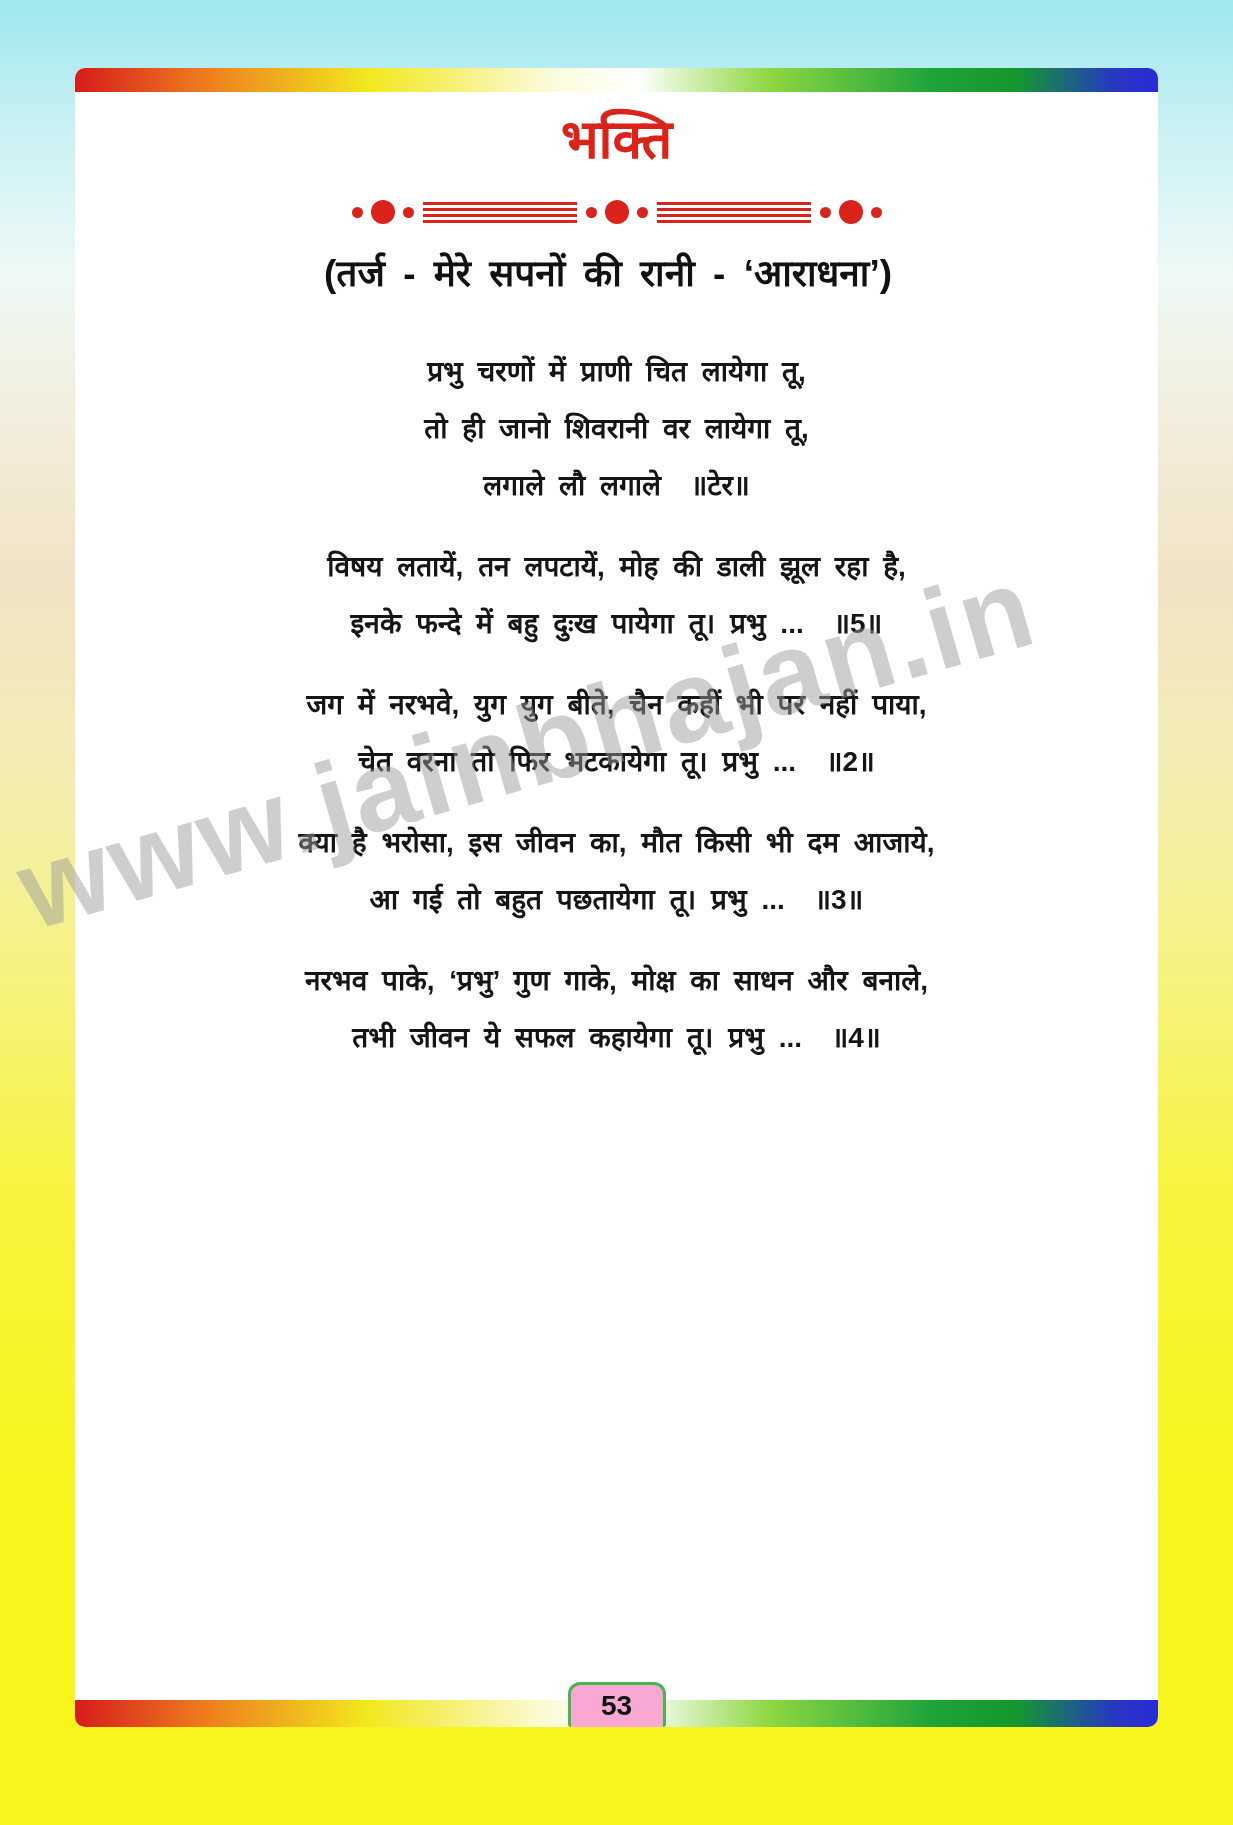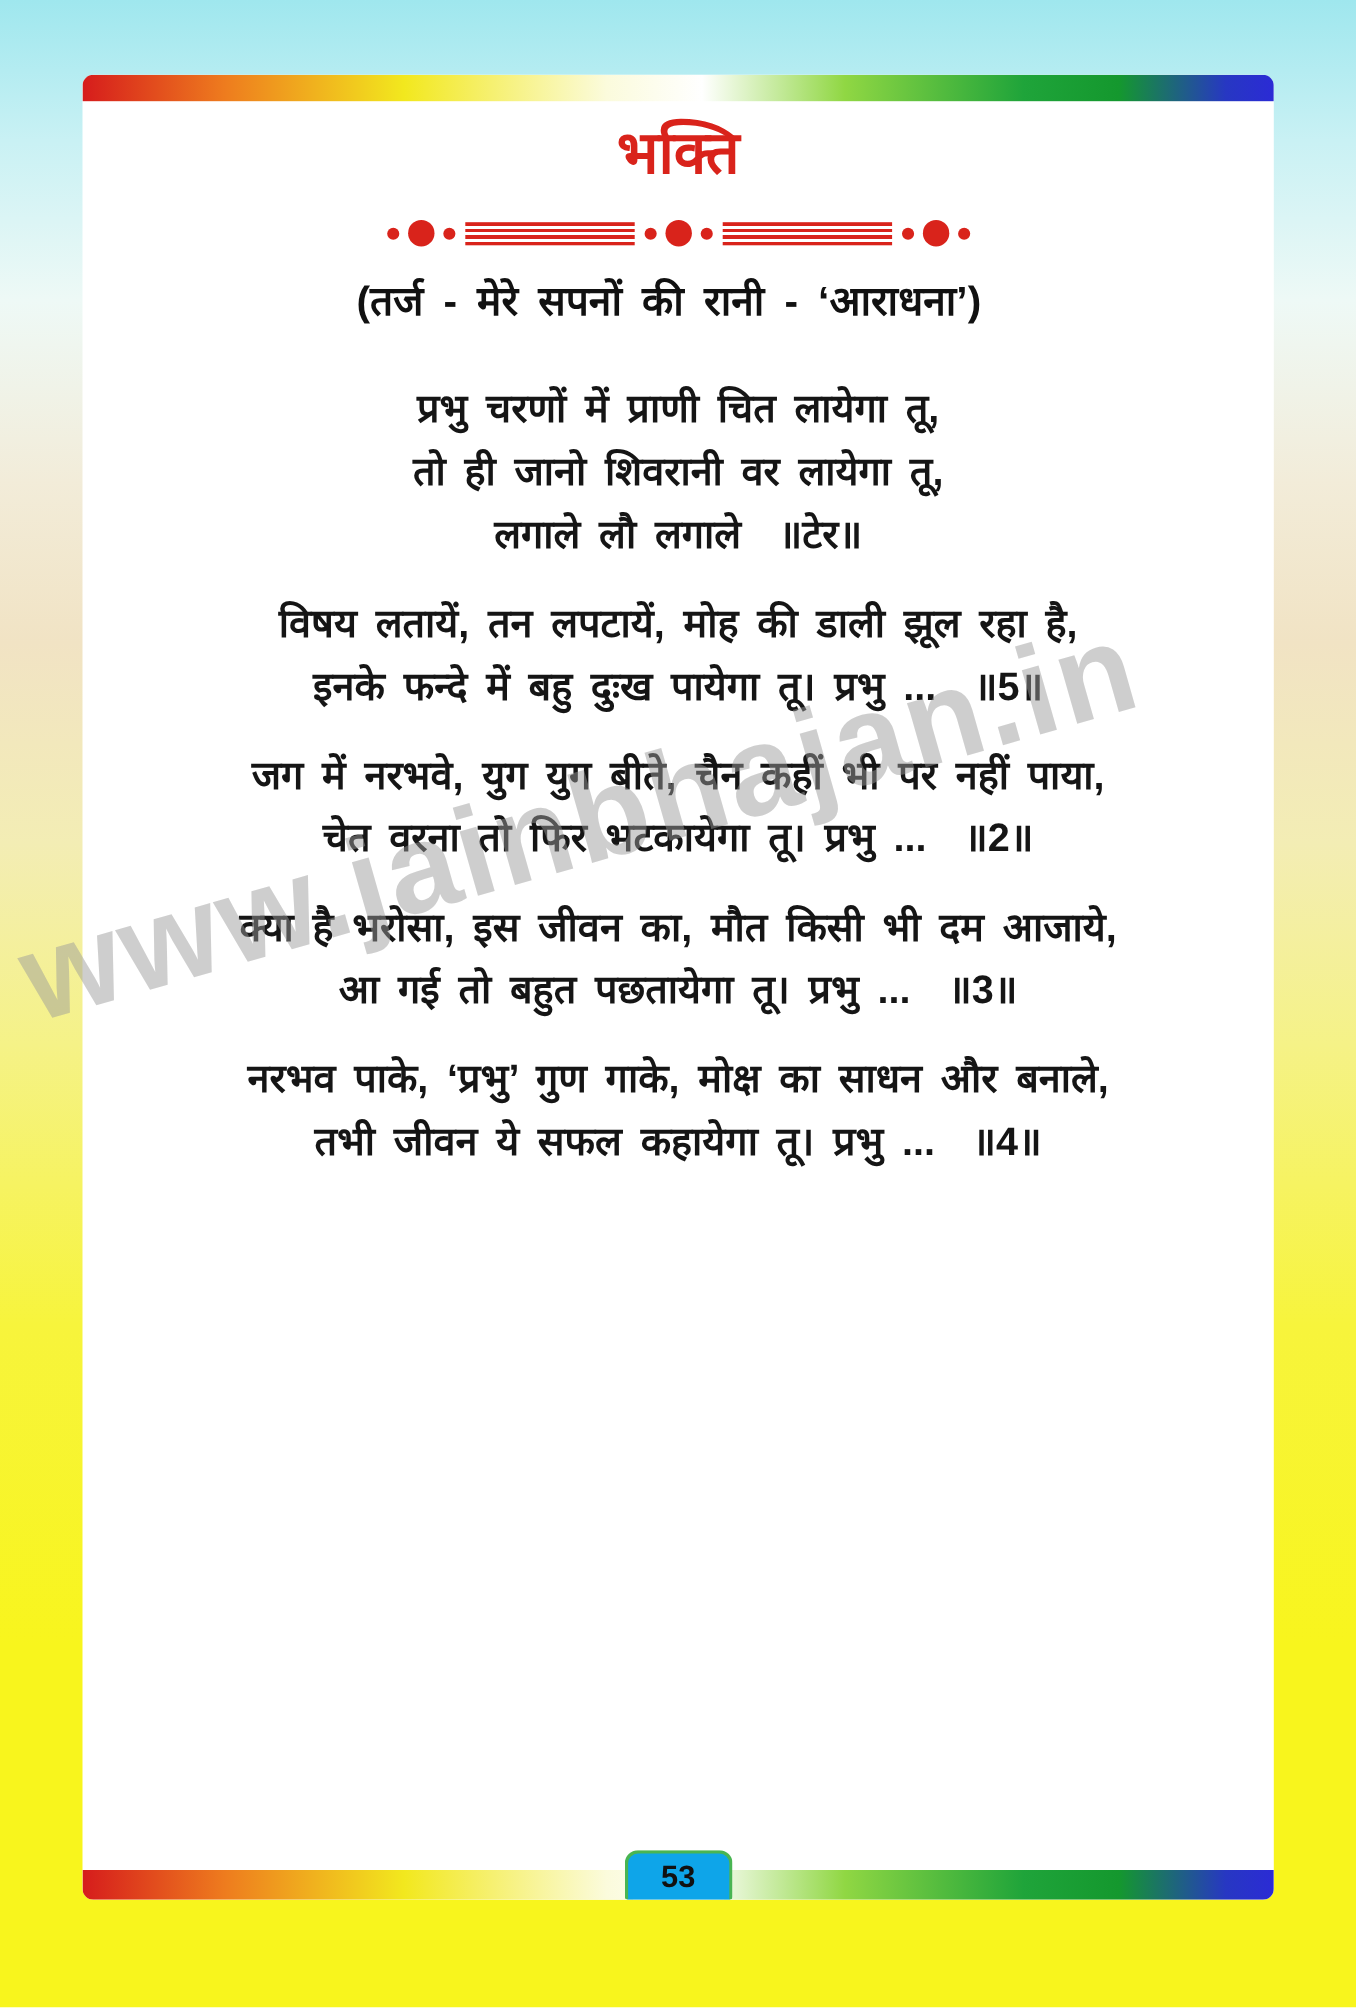--- a/index.html
+++ b/index.html
@@ -40,33 +40,33 @@
   }
   .subtitle{
     margin:22px 17px 0 0;text-align:center;
     font-size:37px;font-weight:bold;color:#111;
     word-spacing:8px;
   }
   .stanza{margin:0;padding:0;}
   .stanza.refrain{margin-top:46px;}
   .stanza.verse{margin-top:24px;}
   .line{
-    margin:0;text-align:center;font-size:36px;line-height:57px;
+    margin:0;text-align:center;font-size:28px;line-height:57px;
     font-weight:bold;color:#151515;word-spacing:7px;white-space:pre-wrap;
   }
   .watermark{
     position:absolute;left:22px;top:826px;width:1160px;
     font-size:115px;font-weight:bold;white-space:nowrap;
     color:#9b9b9b;opacity:0.48;letter-spacing:3px;
     transform:rotate(-16deg);transform-origin:0 50%;
     pointer-events:none;
   }
   .pagenum-badge{
     position:absolute;left:50%;bottom:0;transform:translateX(-50%);
-    width:92px;height:42px;background:#0ea5e9;
+    width:92px;height:42px;background:#f9a8d4;
     border:3px solid #49b552;border-bottom:none;
     border-radius:12px 12px 3px 3px;
     display:flex;align-items:center;justify-content:center;
     font-size:28px;font-weight:bold;color:#111;
   }
 </style>
 </head>
 <body>
 
 <div class="canvas">

